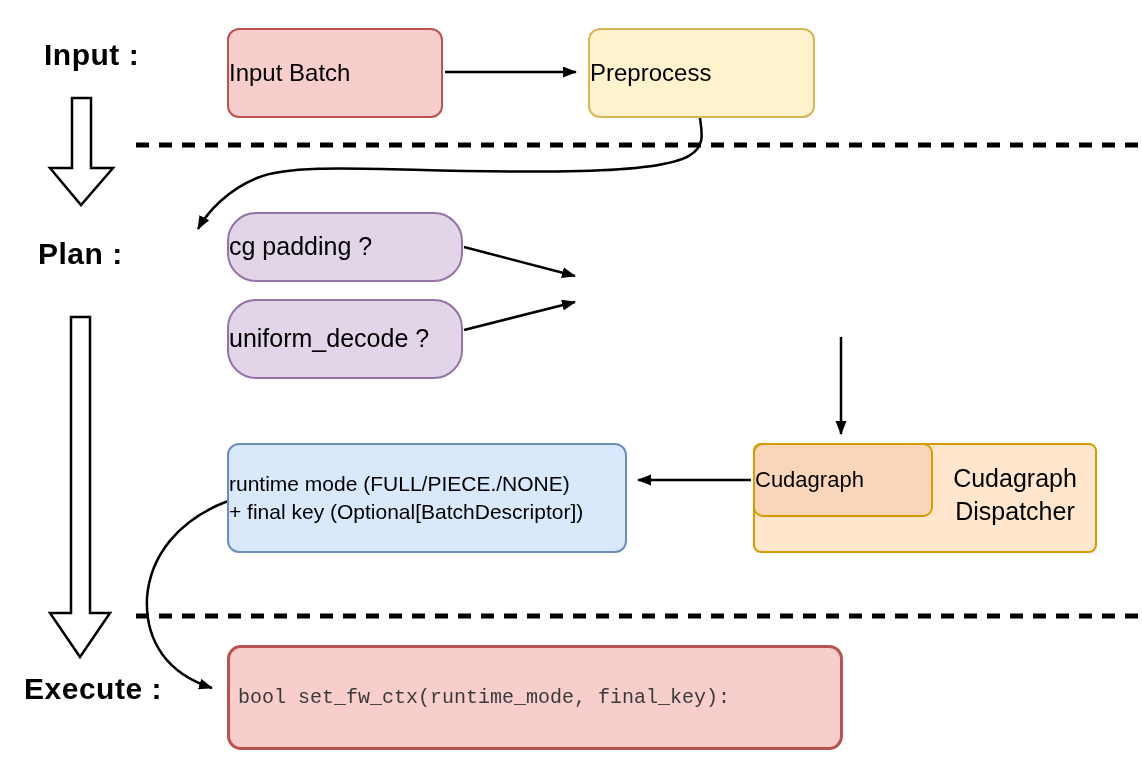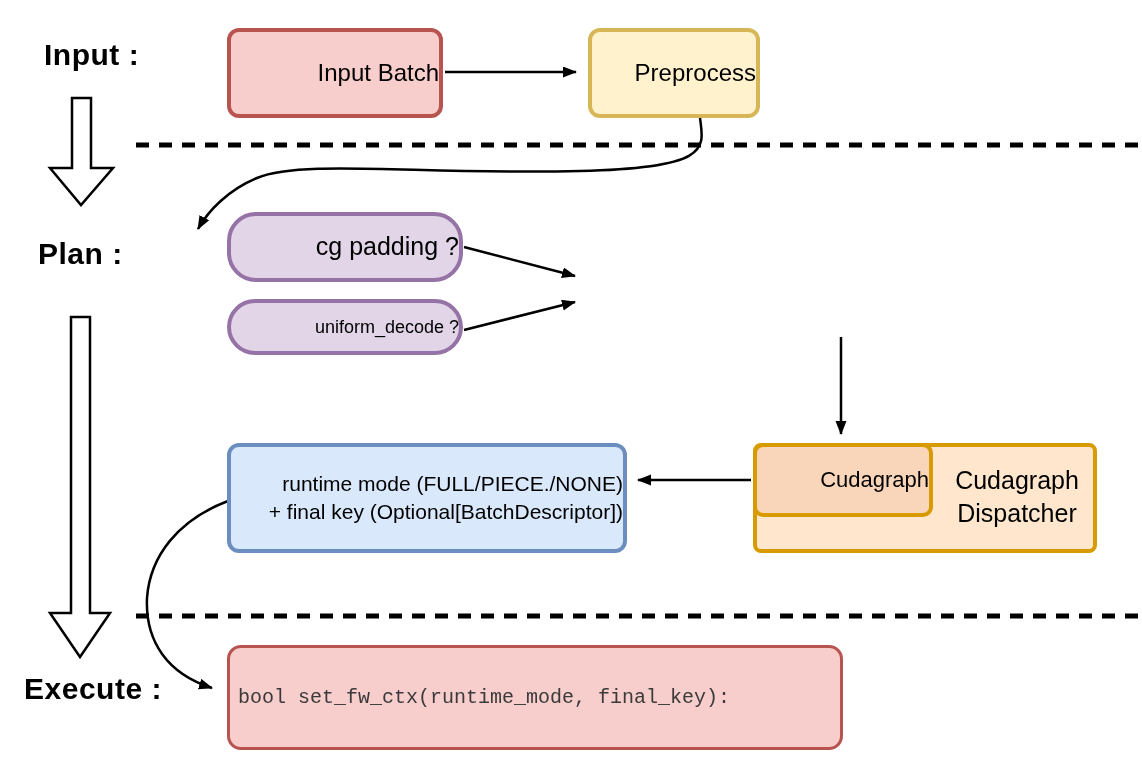--- a/index.html
+++ b/index.html
@@ -7,23 +7,23 @@
     position:relative;width:1142px;height:770px;background:#ffffff;
     font-family:"Liberation Sans","DejaVu Sans",sans-serif;color:#000;
     overflow:hidden;
   }
   #wires{position:absolute;left:0;top:0;width:1142px;height:770px;}
   .stage-label{
     position:absolute;font-weight:bold;font-size:30px;letter-spacing:0.5px;
     white-space:nowrap;
   }
   .node{
-    position:absolute;display:flex;flex-direction:column;align-items:flex-end;
+    position:absolute;display:flex;flex-direction:column;align-items:flex-start;
     justify-content:center;text-align:center;border-radius:12px;
-    box-sizing:border-box;border:4px solid #0369a1;line-height:1.25;
+    box-sizing:border-box;border:2px solid #0369a1;line-height:1.25;
   }
   .node-red   {background:#f8cecc;border-color:#b85450;}
   .node-yellow{background:#fff2cc;border-color:#d6b656;}
   .node-purple{background:#e1d5e7;border-color:#9673a6;border-radius:29px;}
   .node-green {background:#d5e8d4;border-color:#82b366;}
   .node-blue  {background:#dae8fc;border-color:#6c8ebf;}
   .node-orange-outer{background:#ffe6cc;border-color:#d79b00;border-radius:8px;}
   .node-orange-inner{background:#f9d6b9;border-color:#d79b00;border-radius:10px;}
   .code-box{
     align-items:flex-start;justify-content:center;text-align:left;
@@ -65,43 +65,43 @@
     <path d="M228,501 C178,520 150,556 147,598 C145,642 168,674 212,688" fill="none" stroke="#000" stroke-width="2.5" marker-end="url(#arrow)"></path>
   </svg>
 
   <div class="stage-label" style="left:44px;top:38px;">Input :</div>
   <div class="stage-label" style="left:38px;top:237px;">Plan :</div>
   <div class="stage-label" style="left:24px;top:672px;">Execute :</div>
 
   <div class="node node-red" style="left:227px;top:28px;width:216px;height:90px;font-size:24px;">
     <span>Input Batch</span>
   </div>
-  <div class="node node-yellow" style="left:588px;top:28px;width:172px;height:90px;font-size:24px;">
+  <div class="node node-yellow" style="left:588px;top:28px;width:227px;height:90px;font-size:24px;">
     <span>Preprocess</span>
   </div>
 
   <div class="node node-purple" style="left:227px;top:212px;width:236px;height:70px;font-size:25px;">
     <span>cg padding ?</span>
   </div>
-  <div class="node node-purple" style="left:227px;top:299px;width:236px;height:56px;font-size:18px;">
+  <div class="node node-purple" style="left:227px;top:299px;width:236px;height:80px;font-size:25px;">
     <span>uniform_decode ?</span>
   </div>
 
 
   <div class="node node-orange-outer" style="left:753px;top:443px;width:344px;height:110px;">
     <div class="dispatcher-label">
       <span>Cudagraph</span>
       <span>Dispatcher</span>
     </div>
   </div>
   <div class="node node-orange-inner" style="left:753px;top:443px;width:180px;height:74px;font-size:22px;">
     <span>Cudagraph</span>
   </div>
 
-  <div class="node node-blue" style="left:227px;top:443px;width:400px;height:110px;font-size:21px;line-height:28px;padding-left:26px;">
+  <div class="node node-blue" style="left:227px;top:443px;width:400px;height:110px;font-size:21px;line-height:28px;">
     <span>runtime mode (FULL/PIECE./NONE)</span>
     <span>+ final key (Optional[BatchDescriptor])</span>
   </div>
 
   <div class="node node-red code-box" style="left:227px;top:645px;width:616px;height:105px;">
     <span class="code-line">bool set_fw_ctx(runtime_mode, final_key):</span>
   </div>
 
 </div>
 

